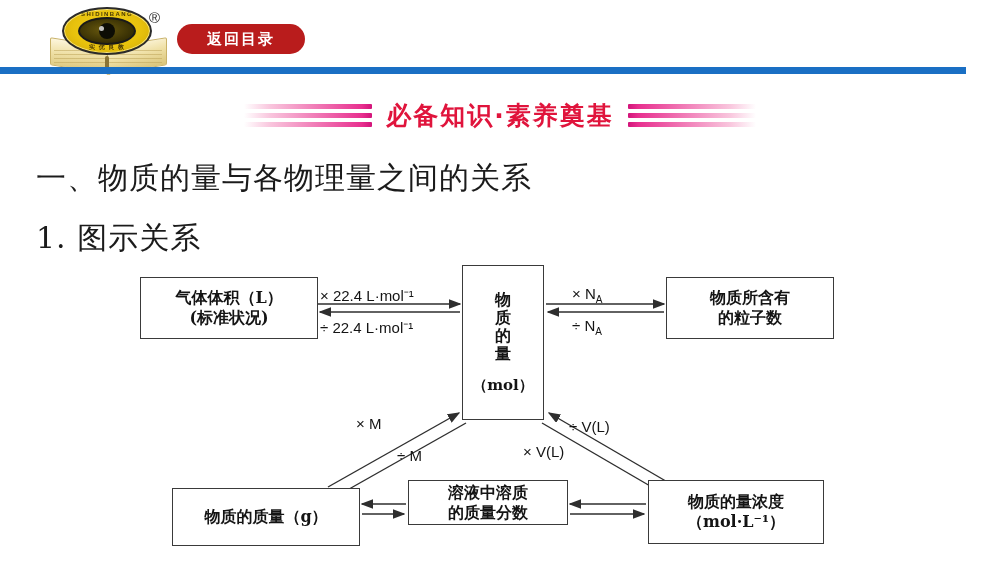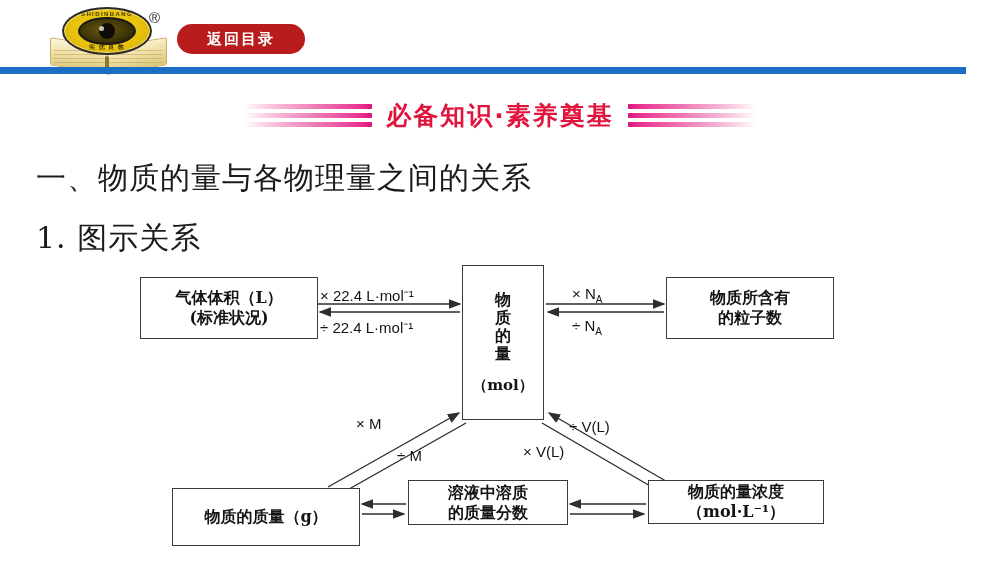--- a/index.html
+++ b/index.html
@@ -205,21 +205,21 @@
   .nodebox .ln { display: block; }
 
   #node-gas      { left: 140px; top: 22px;  width: 178px; height: 62px; }
   #node-mole     { left: 462px; top: 10px;  width: 82px;  height: 155px;
                    flex-direction: column; justify-content: center; line-height: 1.12; }
   #node-mole .chr{ display: block; font-size: 16px; }
   #node-mole .unit{ display: block; font-size: 15px; font-weight: bold; margin-top: 14px; }
   #node-particle { left: 666px; top: 22px;  width: 168px; height: 62px; }
   #node-mass     { left: 172px; top: 233px; width: 188px; height: 58px; }
   #node-fraction { left: 408px; top: 225px; width: 160px; height: 45px; align-items: center; }
-  #node-conc     { left: 648px; top: 225px; width: 176px; height: 44px; }
+  #node-conc     { left: 648px; top: 225px; width: 176px; height: 64px; }
 
   .arrow-label {
     position: absolute;
     font-family: Liberation Sans, sans-serif;
     font-size: 15px;
     color: #141414;
     white-space: nowrap;
     z-index: 4;
   }
   .arrow-label .sub { font-size: 10px; vertical-align: sub; }

